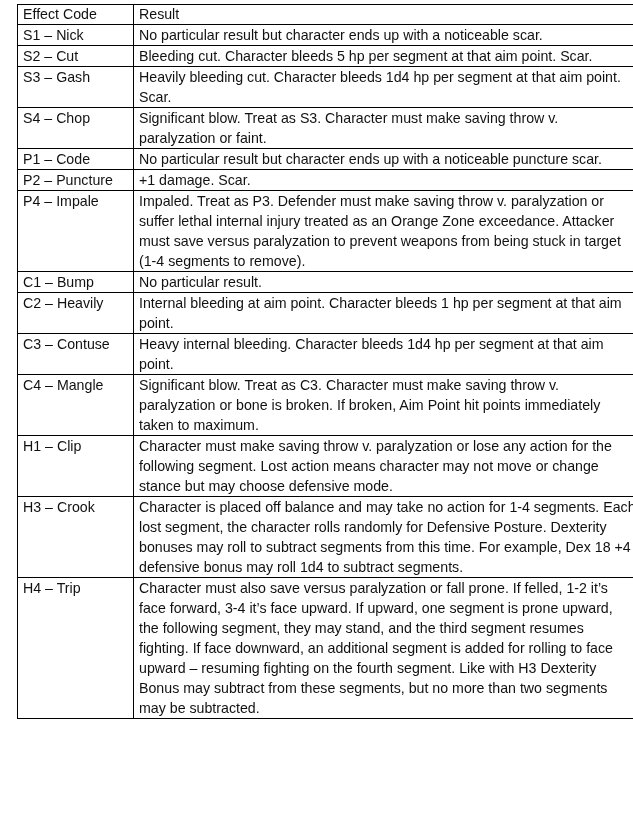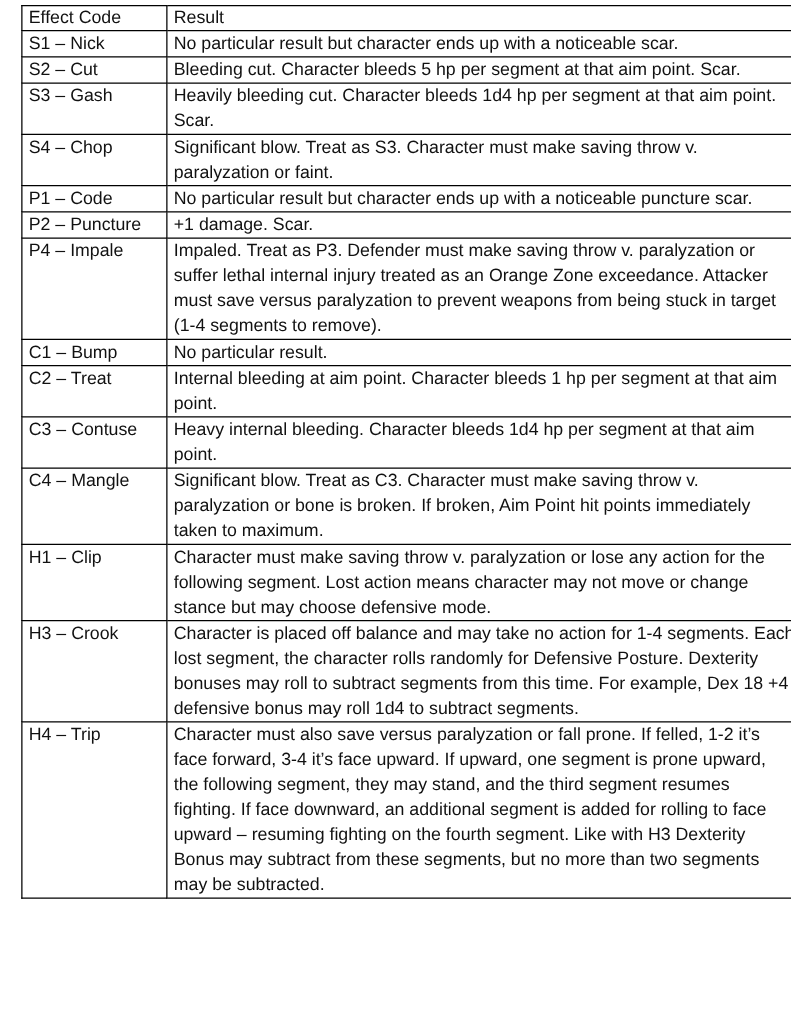--- a/index.html
+++ b/index.html
@@ -46,21 +46,21 @@
         </tr>
   <tr>
           <td class="code">P4 – Impale</td>
           <td>Impaled. Treat as P3. Defender must make saving throw v. paralyzation or suffer lethal internal injury treated as an Orange Zone exceedance. Attacker must save versus paralyzation to prevent weapons from being stuck in target (1-4 segments to remove).</td>
         </tr>
   <tr>
           <td class="code">C1 – Bump</td>
           <td>No particular result.</td>
         </tr>
   <tr>
-          <td class="code">C2 – Treat</td>
+          <td class="code">C2 – Heavily</td>
           <td>Internal bleeding at aim point. Character bleeds 1 hp per segment at that aim point.</td>
         </tr>
   <tr>
           <td class="code">C3 – Contuse</td>
           <td>Heavy internal bleeding. Character bleeds 1d4 hp per segment at that aim point.</td>
         </tr>
   <tr>
           <td class="code">C4 – Mangle</td>
           <td>Significant blow. Treat as C3. Character must make saving throw v. paralyzation or bone is broken. If broken, Aim Point hit points immediately taken to maximum.</td>
         </tr>

